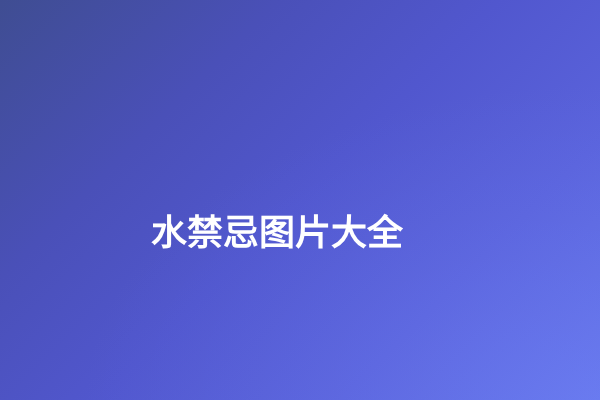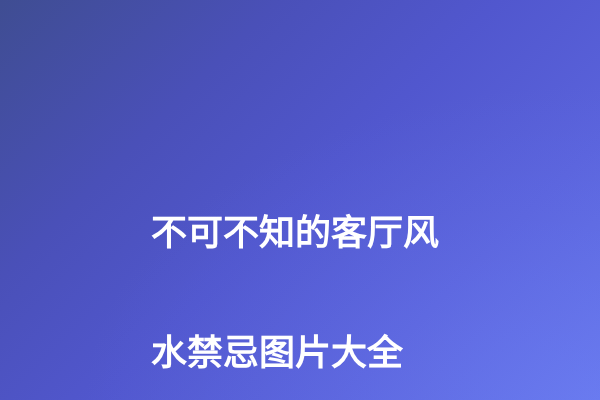--- a/index.html
+++ b/index.html
@@ -64,17 +64,16 @@
     display: block;
     white-space: nowrap;
   }
 </style>
 </head>
 <body>
 
 <div id="title-card">
 
   <h1 id="headline">
-    <span class="headline-line">不可不知的客厅风</span>
     <span class="headline-line">水禁忌图片大全</span>
   </h1>
 
 </div>
 
 </body></html>

